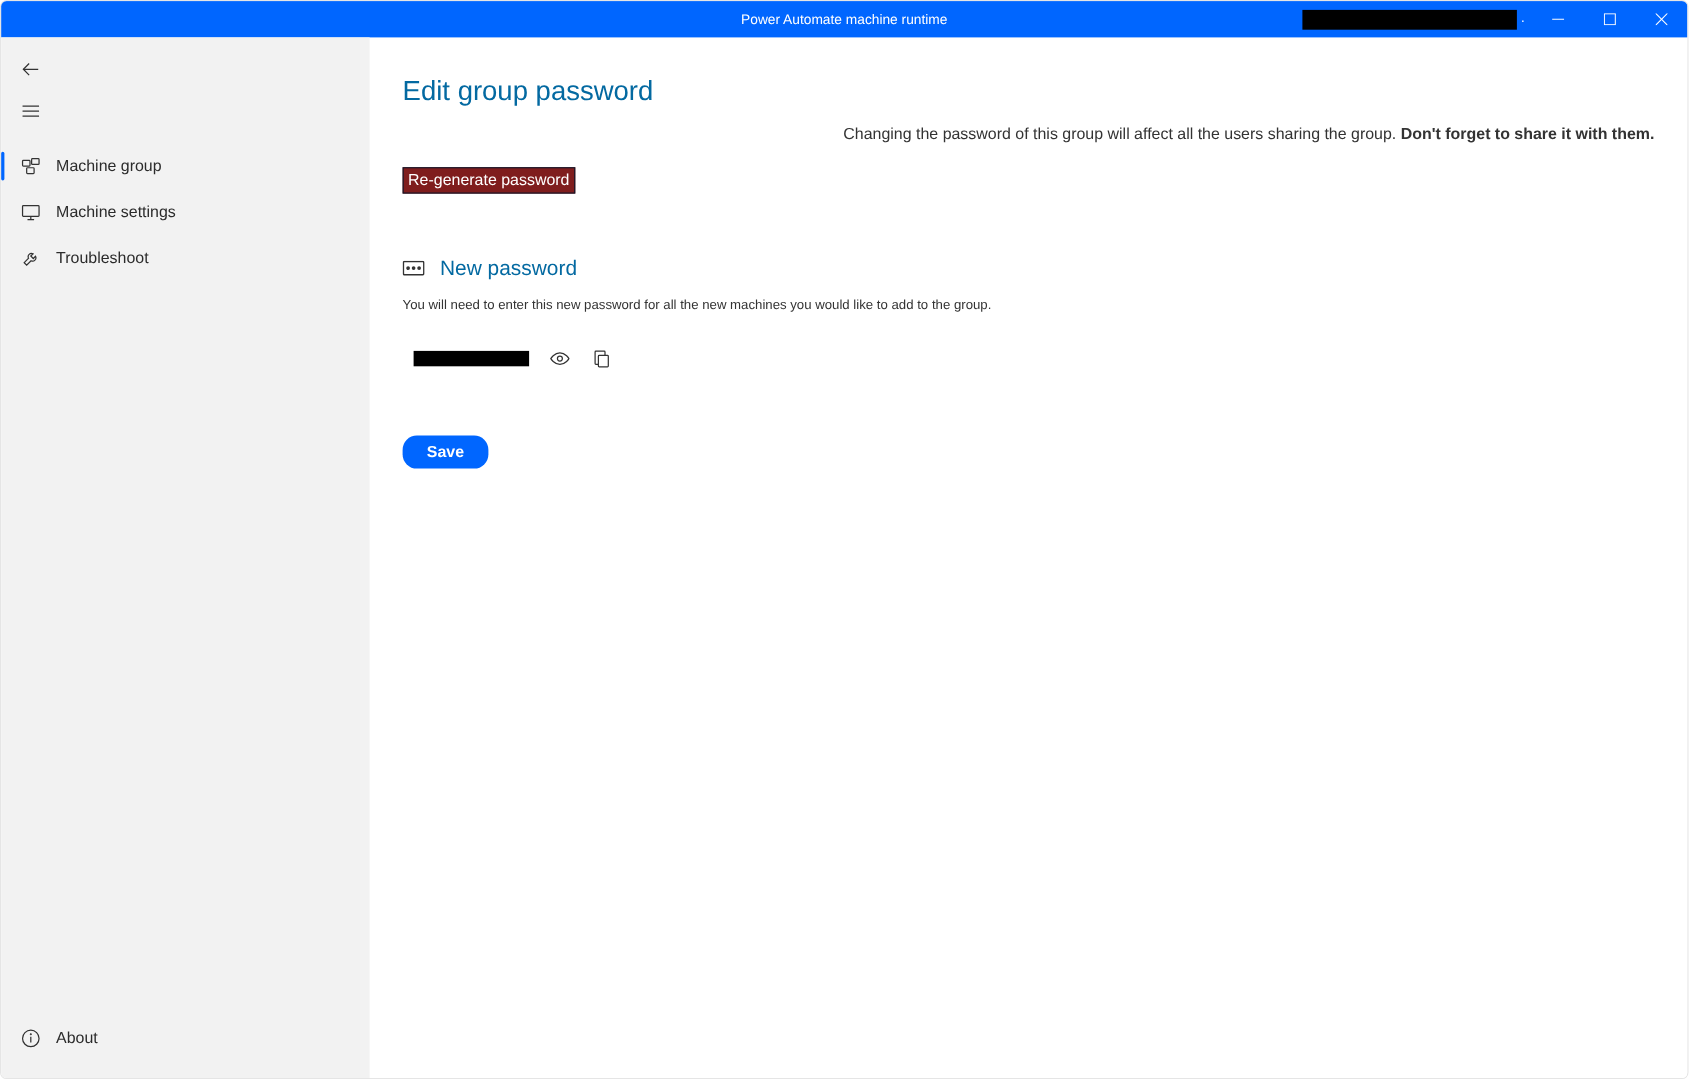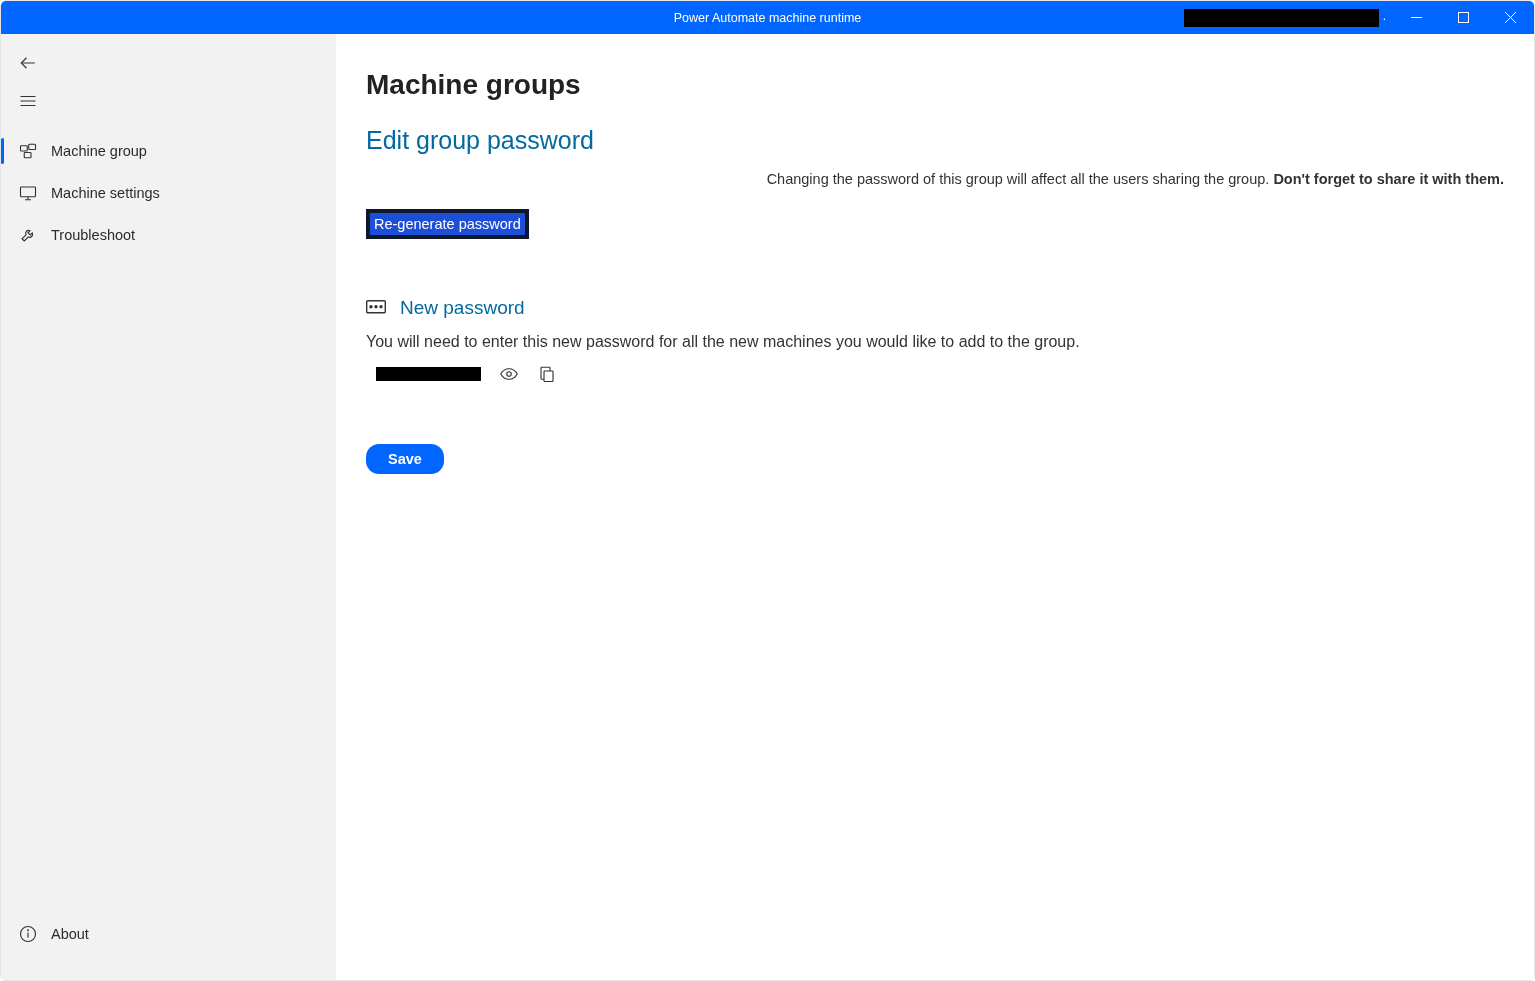--- a/index.html
+++ b/index.html
@@ -103,21 +103,21 @@
   .nav-icon {
     width: 18px;
     height: 18px;
     margin-right: 14px;
     display: flex;
     align-items: center;
     justify-content: center;
   }
   .sidebar-footer {
     position: absolute;
-    bottom: 25px;
+    bottom: 15px;
     left: 0;
     right: 0;
   }
   .content {
     flex: 1;
     padding: 35px 30px;
     background: #fff;
   }
   .page-title {
     font-size: 28px;
@@ -133,44 +133,44 @@
   }
   .description {
     font-size: 14.5px;
     color: #333;
     margin-bottom: 22px;
     text-align: right;
   }
   .description strong { font-weight: 600; }
   .regen-link {
     display: inline-block;
-    background: #1d4ed8;
+    background: #7f1d1d;
     color: #fff;
     font-size: 14.5px;
     padding: 3px 4px;
-    border: 4px solid #0f172a;
+    border: 1px solid #0f172a;
     cursor: pointer;
   }
   .subsection-heading {
     display: flex;
     align-items: center;
     font-size: 19px;
     color: #0369a1;
     margin-top: 58px;
     margin-bottom: 14px;
   }
   .subsection-heading .heading-icon {
     margin-right: 14px;
     display: flex;
     align-items: center;
   }
   .sub-description {
-    font-size: 16px;
+    font-size: 12px;
     color: #333;
-    margin-bottom: 13px;
+    margin-bottom: 32px;
   }
   .password-row {
     display: flex;
     align-items: center;
     gap: 18px;
     padding-left: 10px;
   }
   .password-masked {
     background: #000;
     width: 105px;
@@ -278,21 +278,20 @@
               <line x1="12" y1="10" x2="12" y2="17"></line>
               <circle cx="12" cy="7" r="0.5" fill="#333"></circle>
             </svg>
         </span>
         <span>About</span>
       </div>
     </div>
   </div>
 
   <div class="content">
-    <h1 class="page-title">Machine groups</h1>
     <h2 class="section-title">Edit group password</h2>
     <p class="description">
       <span>Changing the password of this group will affect all the users sharing the group. </span><strong>Don't forget to share it with them.</strong>
     </p>
     <span class="regen-link">Re-generate password</span>
 
     <div class="subsection-heading">
       <span class="heading-icon">
         <svg width="20" height="16" viewBox="0 0 20 16" fill="none" stroke="#333" stroke-width="1.4">
             <rect x="0.7" y="0.7" width="18.6" height="12" rx="1"></rect>

